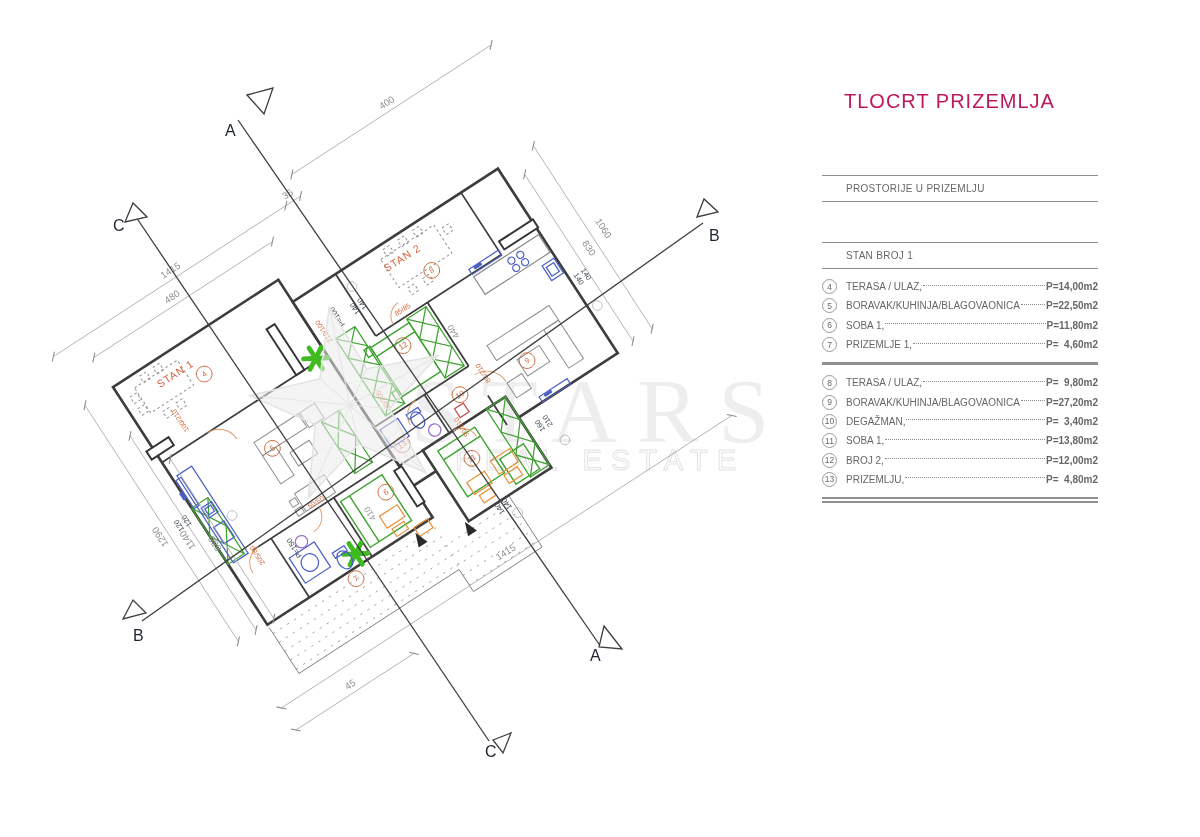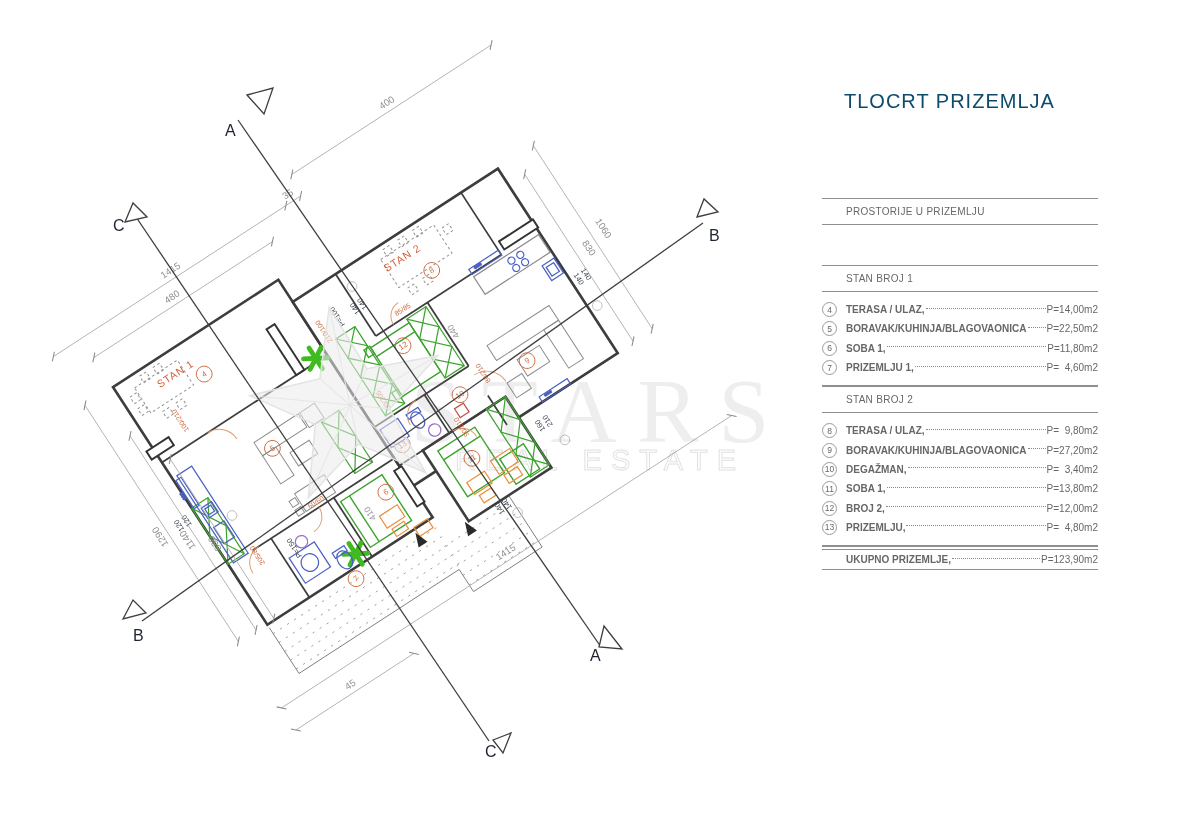--- a/index.html
+++ b/index.html
@@ -14,33 +14,33 @@
   .stantxt{fill:#d2603a;font-size:12px;letter-spacing:1px;}
   .roomnum{fill:#cf6a3e;font-size:9px;}
   .secltr{fill:#1d2430;font-size:16px;}
   .graydim{fill:#9a9a9a;font-size:10px;}
   .wm-big{font-family:"Liberation Serif", serif;font-size:92px;letter-spacing:20px;
           fill:rgba(120,120,120,0.13);}
   .wm-sub{font-family:"Liberation Sans", sans-serif;font-size:29px;letter-spacing:9px;
           fill:none;stroke:rgba(120,120,120,0.22);stroke-width:1;}
   
   #panel{position:absolute;left:822px;top:90px;width:276px;}
-  #ptitle{color:#0c4a6e;font-size:20px;letter-spacing:1px;margin:0 0 0 22px;font-weight:400;}
-  #rtable{margin-top:85px;color:#676767;font-size:10px;}
+  #ptitle{color:#be185d;font-size:20px;letter-spacing:1px;margin:0 0 0 22px;font-weight:400;}
+  #rtable{margin-top:62px;color:#676767;font-size:10px;}
   .rule{border-top:1.5px solid #8f8f8f;height:0;}
   .rule2{border-top:1px solid #8f8f8f;border-bottom:1px solid #8f8f8f;height:2px;}
   .thead{padding:7px 0 7px 24px;letter-spacing:.3px;}
   .trow{display:flex;align-items:center;height:19.3px;}
   .circ{width:15px;height:15px;border:1px solid #9a9a9a;border-radius:50%;
         font-size:8.5px;display:flex;align-items:center;justify-content:center;
         margin-right:9px;flex:0 0 auto;box-sizing:border-box;}
   .nocirc{width:24px;flex:0 0 auto;}
-  .lbl{white-space:nowrap;font-weight:bold;}
+  .lbl{white-space:nowrap;}
   .lead{flex:1 1 auto;border-bottom:1.5px dotted #8a8a8a;margin:0 1px 3px 1px;min-width:6px;}
-  .val{white-space:pre;flex:0 0 auto;}
+  .val{white-space:pre;flex:0 0 auto;font-weight:bold;}
   .gap40{height:40px;} .gap8{height:8px;}
 </style>
 </head>
 <body>
 
 <div id="plan-wrap">
 <svg width="840" height="837" viewBox="0 0 840 837">
 
   <g transform="translate(408,418) rotate(-33) scale(0.88)">
 
@@ -410,30 +410,29 @@
       <span class="val">P=22,50m2</span>
     </div>
     <div class="trow">
       <span class="circ">6</span>
       <span class="lbl">SOBA 1,</span>
       <span class="lead"></span>
       <span class="val">P=11,80m2</span>
     </div>
     <div class="trow">
       <span class="circ">7</span>
-      <span class="lbl">PRIZEMLJU 1,</span>
+      <span class="lbl">PRIZEMLJE 1,</span>
       <span class="lead"></span>
       <span class="val">P=  4,60m2</span>
     </div>
 
     <div class="gap8"></div>
     <div class="rule"></div>
     <div class="rule"></div>
 
-    <div class="thead">STAN BROJ 2</div>
     <div class="rule"></div>
     <div class="gap8"></div>
 
     <div class="trow">
       <span class="circ">8</span>
       <span class="lbl">TERASA / ULAZ,</span>
       <span class="lead"></span>
       <span class="val">P=  9,80m2</span>
     </div>
     <div class="trow">
@@ -463,21 +462,15 @@
     <div class="trow">
       <span class="circ">13</span>
       <span class="lbl">PRIZEMLJU,</span>
       <span class="lead"></span>
       <span class="val">P=  4,80m2</span>
     </div>
 
     <div class="gap8"></div>
     <div class="rule"></div>
     <div class="rule2"></div>
-    <div class="trow">
-      <span class="nocirc"></span>
-      <span class="lbl">UKUPNO PRIZEMLJE,</span>
-      <span class="lead"></span>
-      <span class="val">P=123,90m2</span>
-    </div>
     <div class="rule"></div>
   </div>
 </div>
 
 </body></html>

